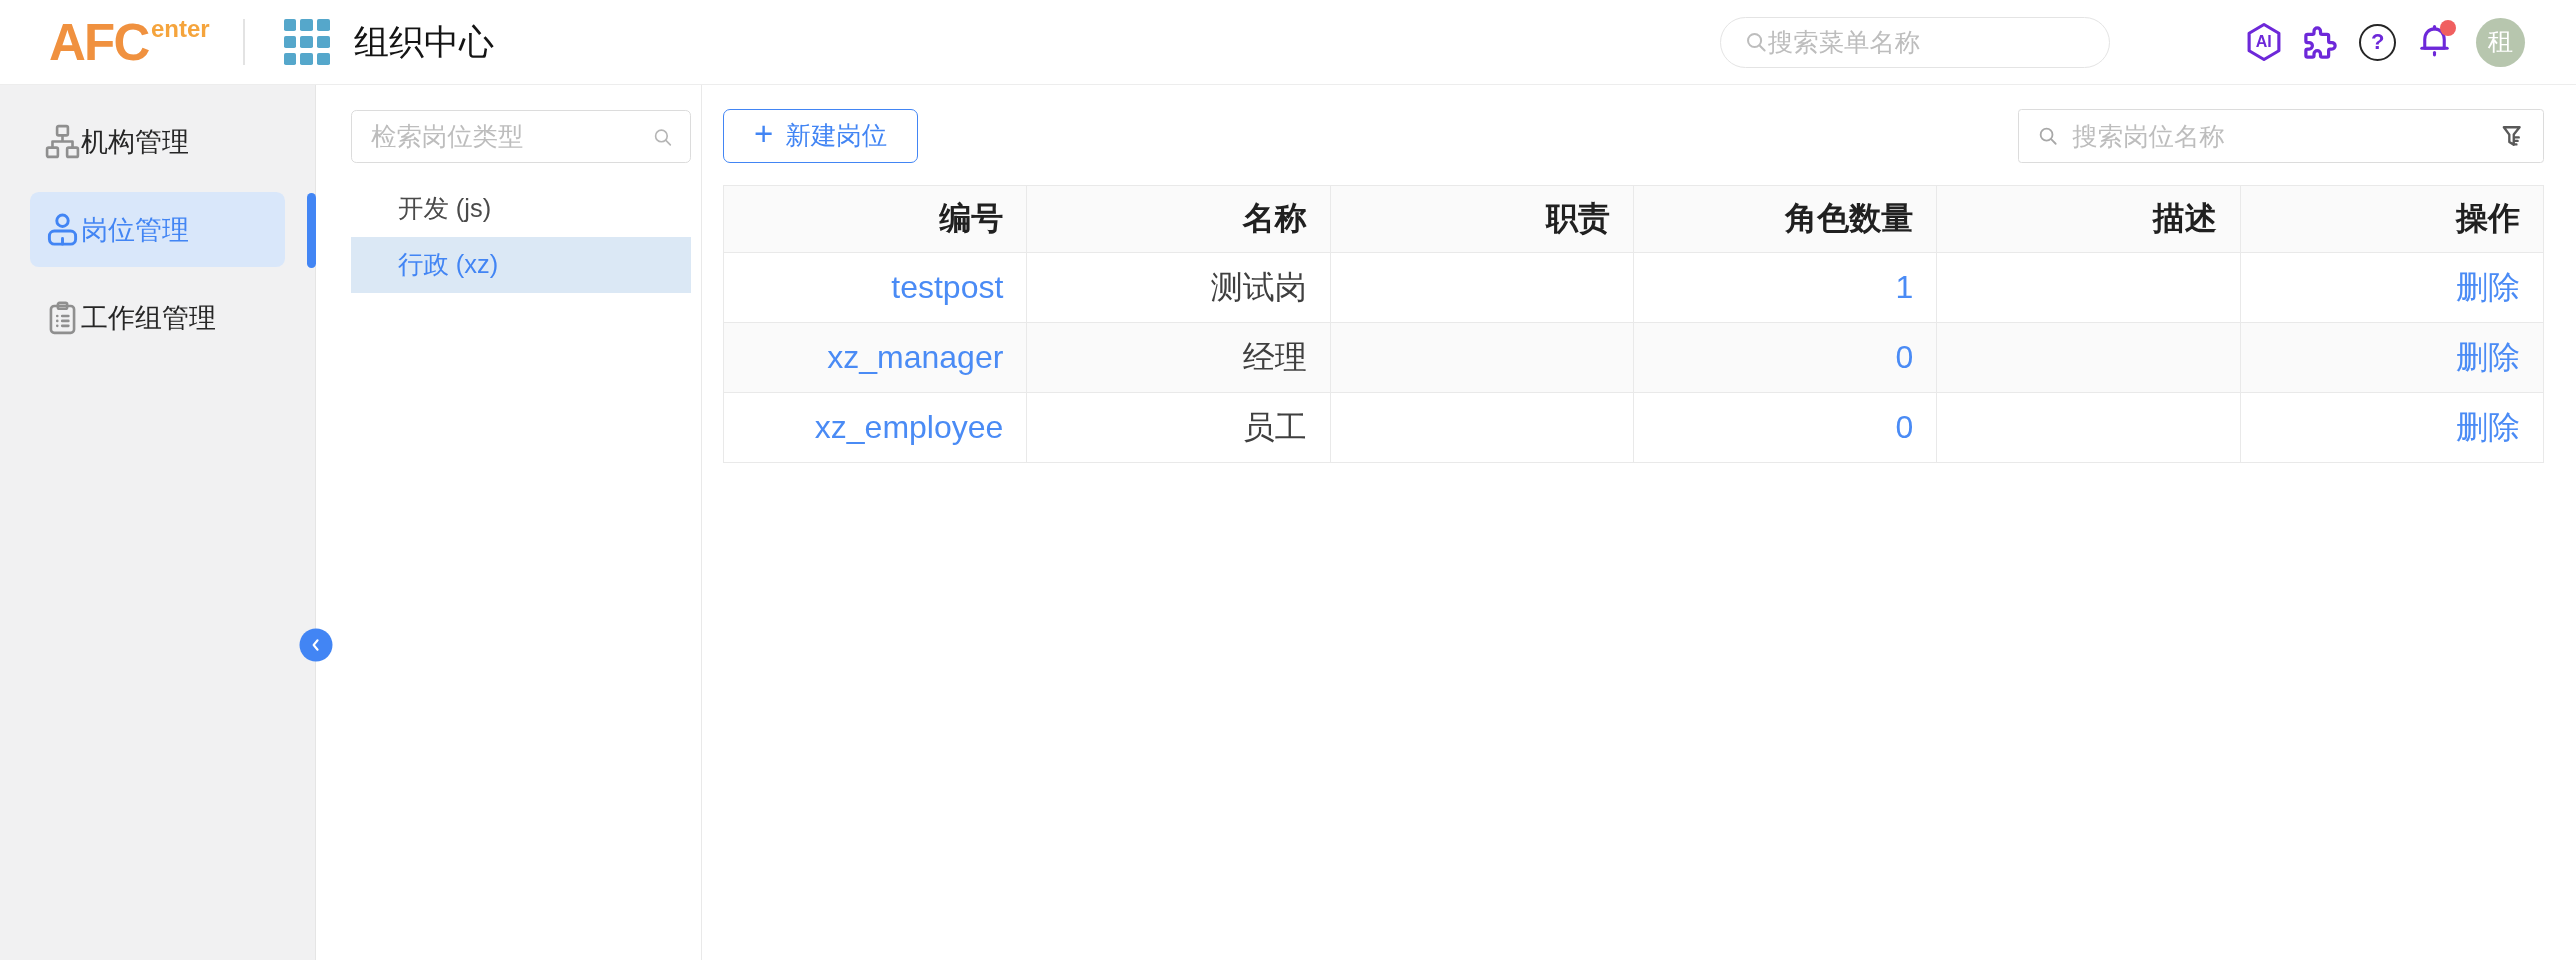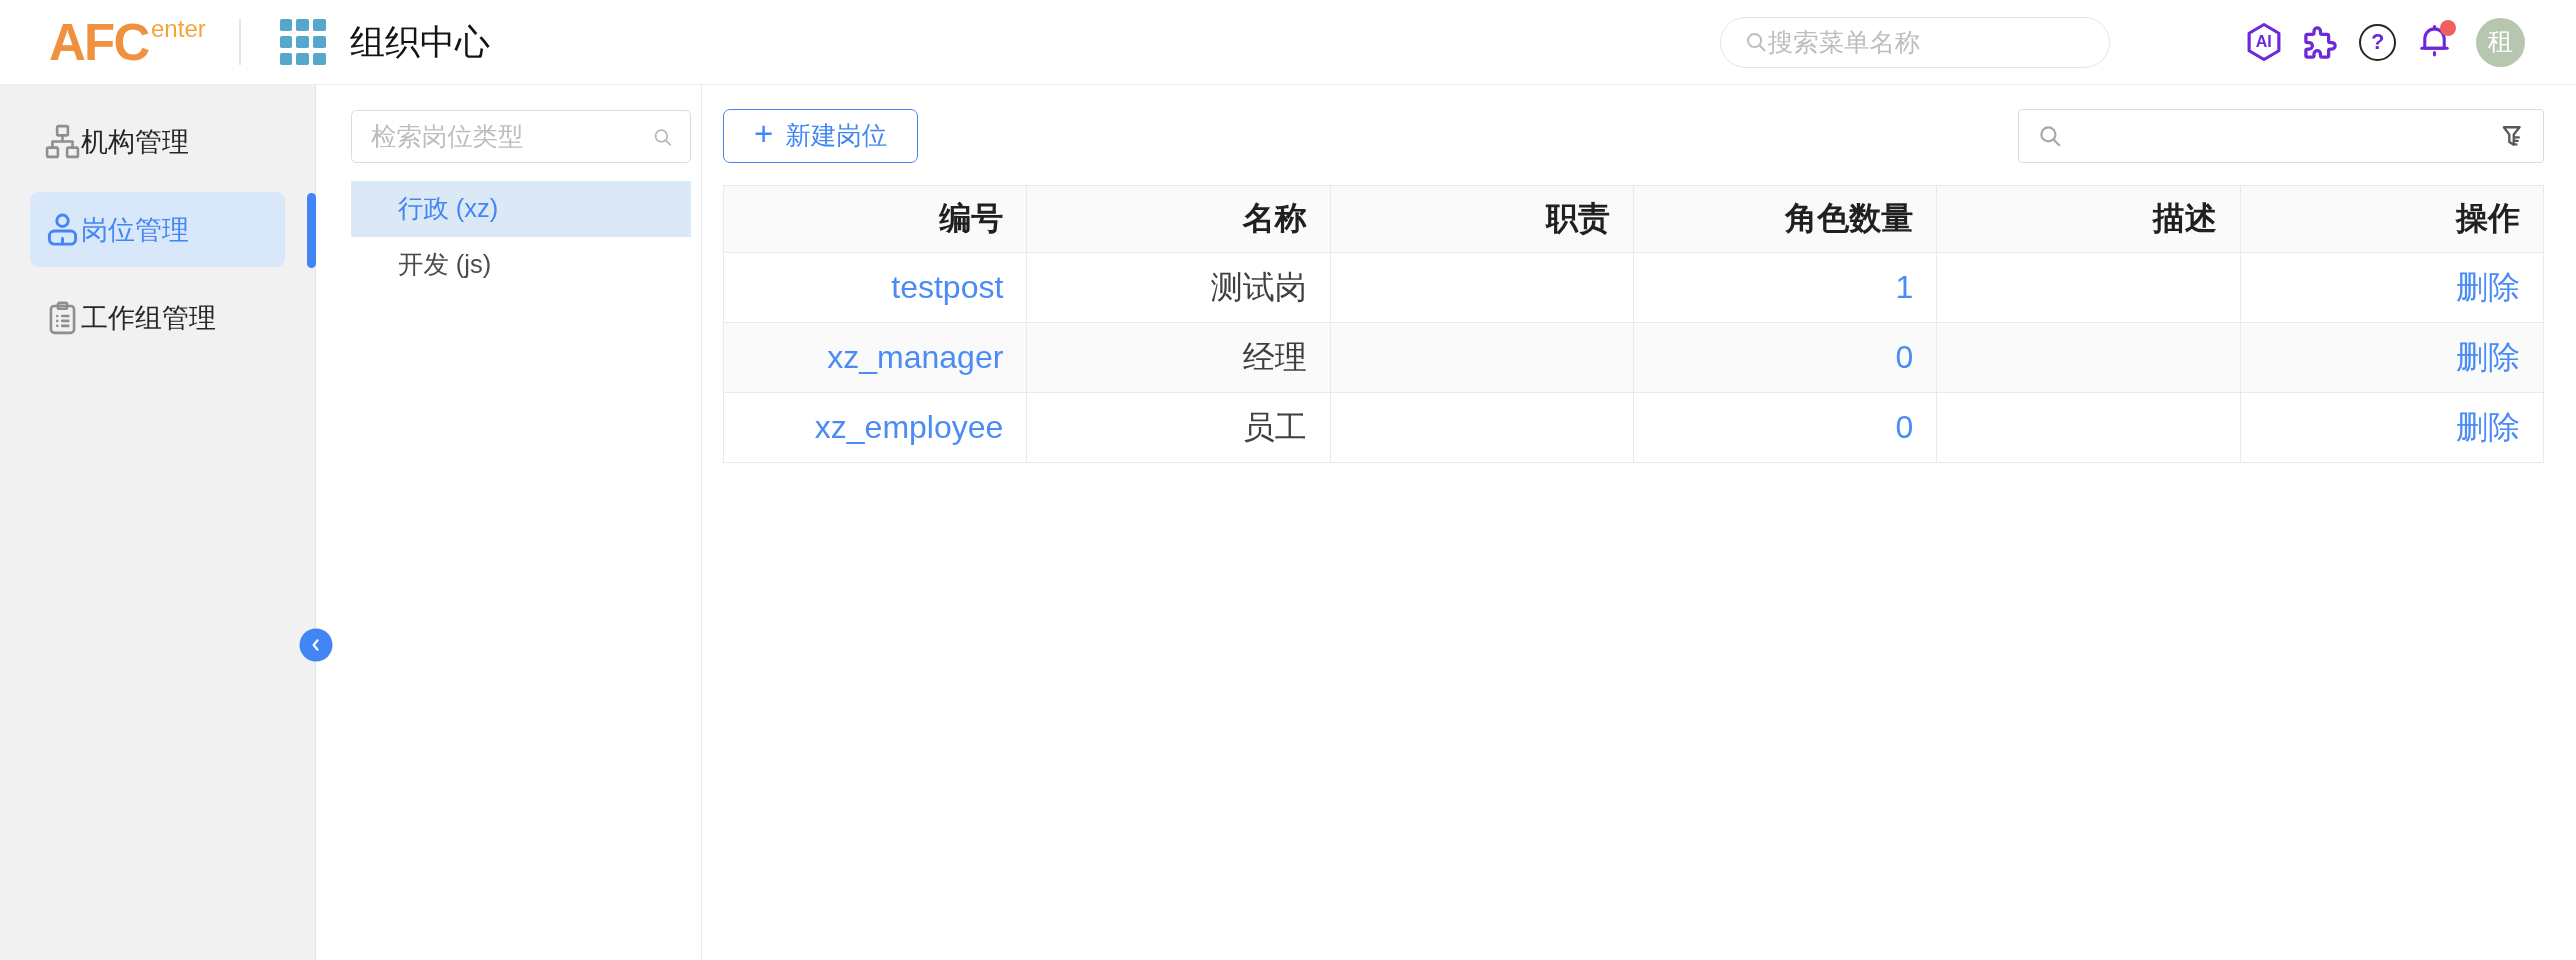--- a/index.html
+++ b/index.html
@@ -20,21 +20,21 @@
     padding: 0 51px 0 49px;
     border-bottom: 0.9px solid #ededed;
     background: #fff;
   }
   .logo { display: flex; align-items: flex-start; }
   .logo-main {
     font-size: 51px; font-weight: 800; color: #f0913f;
     letter-spacing: -1.8px; line-height: 1;
   }
   .logo-sub {
-    font-size: 24px; font-weight: 400; color: #f5a43c;
+    font-size: 24px; font-weight: 700; color: #f5a43c;
     margin-left: 2.6px; line-height: 1;
   }
   .header-divider { width: 1.8px; height: 46px; background: #e3e3e3; margin: 0 39px 0 33px; }
   .grid-icon {
     width: 46px; height: 46px;
     display: grid;
     grid-template-columns: repeat(3, 1fr);
     grid-template-rows: repeat(3, 1fr);
     gap: 4.4px;
   }
@@ -286,40 +286,41 @@
 
   <div class="tree-panel">
     <div class="panel-search">
       <input type="text" placeholder="检索岗位类型" style="">
       <svg width="24.6" height="24.6" viewBox="0 0 24 24" fill="none" stroke="currentColor" stroke-width="1.8" stroke-linecap="round">
         <circle cx="10.5" cy="10.5" r="6.5"></circle>
           <line x1="15.5" y1="15.5" x2="20.5" y2="20.5"></line>
       </svg>
     </div>
     <div class="tree-list">
+      <div class="tree-item">
+        <span>开发 (js)</span>
+      </div>
       <div class="tree-item active">
         <span>行政 (xz)</span>
-      </div>
-      <div class="tree-item">
-        <span>开发 (js)</span>
       </div>
     </div>
   </div>
 
   <div class="main">
     <div class="toolbar">
       <button class="create-btn">
         <span class="plus">+</span>
         <span>新建岗位</span>
       </button>
       <div class="table-search">
         <svg width="26" height="26" viewBox="0 0 24 24" fill="none" stroke="currentColor" stroke-width="2" stroke-linecap="round">
           <circle cx="10.5" cy="10.5" r="6.5"></circle>
             <line x1="15.5" y1="15.5" x2="20.5" y2="20.5"></line>
         </svg>
+        <input type="text" placeholder="搜索岗位名称" style="">
         <svg class="funnel" width="28" height="28" viewBox="0 0 24 24" fill="none" stroke="currentColor" stroke-width="2" stroke-linecap="round" stroke-linejoin="round">
           <path d="M5 4.5h13.5l-5 6.3v8.7l-3.8-2.4v-6.3z"></path>
           <path d="M13.8 13.2h4M13.8 16.2h3M13.8 19.2h2"></path>
         </svg>
       </div>
     </div>
 
     <table>
       <thead>
         <tr>

